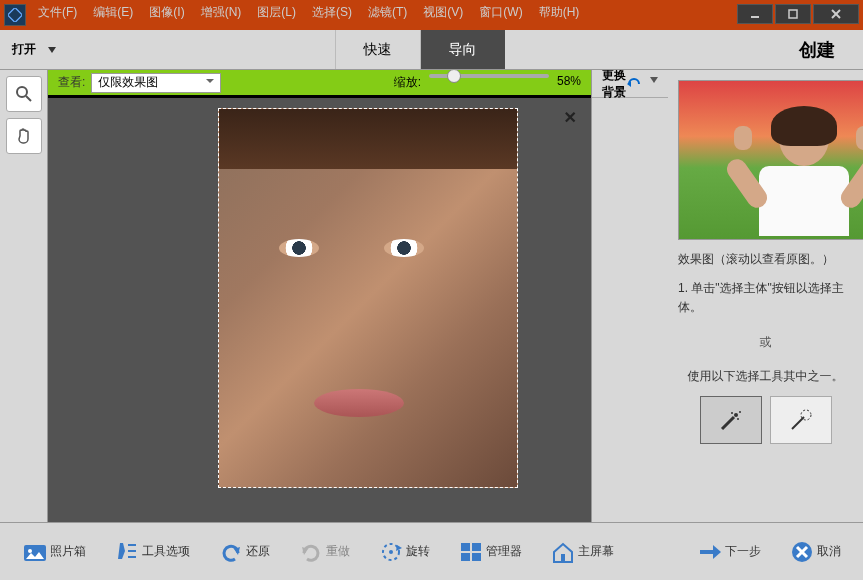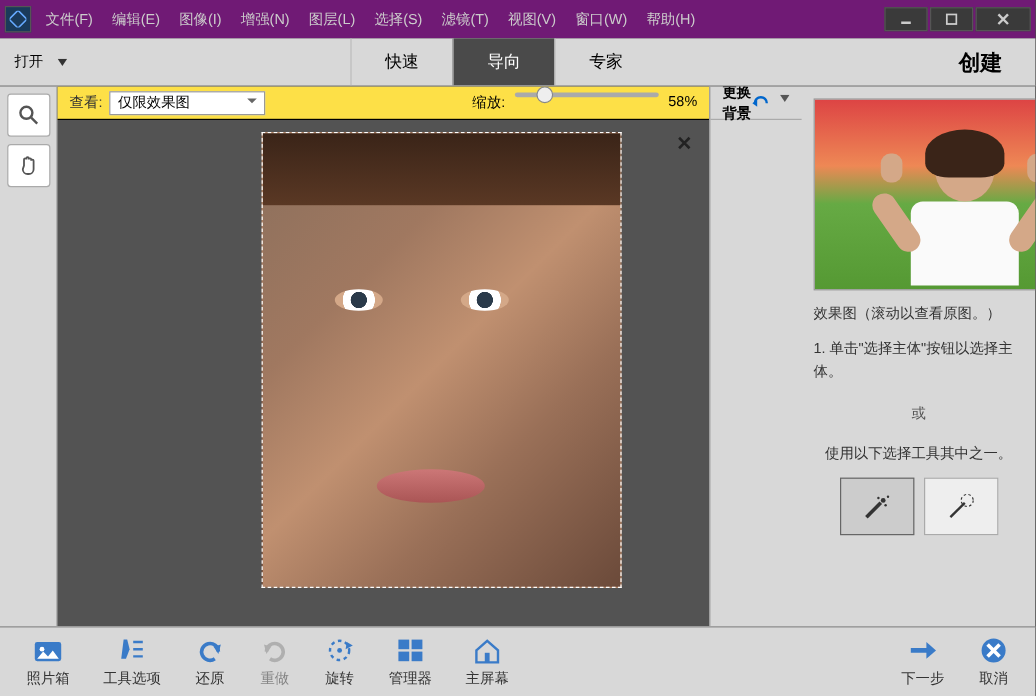--- a/index.html
+++ b/index.html
@@ -1,34 +1,34 @@
 <!DOCTYPE html>
 <html><head>
 <meta charset="utf-8">
 <style>
 *{margin:0;padding:0;box-sizing:border-box;font-family:"Microsoft YaHei",sans-serif;font-size:12px}
 body{width:863px;height:580px;background:#4a4a4a;display:flex;flex-direction:column;overflow:hidden}
-.titlebar{height:30px;background:#701a75;display:flex;align-items:center;padding:16px 4px}
+.titlebar{height:30px;background:#c2410c;display:flex;padding:4px 4px}
 .app-icon{width:22px;height:22px;background:#1a3a5a;border:1px solid #555;display:flex;align-items:center;justify-content:center;margin-right:12px}
 .app-icon svg{width:14px;height:14px}
 .menu{display:flex;gap:16px;color:#ccc;flex:1}
 .menu span{cursor:pointer}
 .win-controls{display:flex;gap:2px}
 .win-btn{width:36px;height:20px;background:#3a3a3a;border:1px solid #555;display:flex;align-items:center;justify-content:center;color:#ccc;cursor:pointer}
 .toolbar{height:40px;background:#d8d8d8;border-bottom:1px solid #999;display:flex;align-items:center;padding:0 12px}
-.open-btn{display:flex;align-items:center;gap:12px;font-size:15px;font-weight:normal;cursor:pointer}
+.open-btn{display:flex;align-items:center;gap:12px;font-size:15px;font-weight:bold;cursor:pointer}
 .tabs{display:flex;margin-left:auto;height:100%}
 .tab{padding:0 28px;display:flex;align-items:center;font-size:14px;cursor:pointer;border-left:1px solid #bbb}
 .tab.active{background:#4a4a4a;color:#fff}
 .create{margin-left:auto;padding:0 16px;font-size:18px;font-weight:bold;cursor:pointer}
 .content{flex:1;display:flex;overflow:hidden}
 .left-tools{width:48px;background:#d8d8d8;border-right:1px solid #999;padding:6px;display:flex;flex-direction:column;gap:6px}
 .tool-btn{width:36px;height:36px;background:#fff;border:1px solid #aaa;border-radius:3px;display:flex;align-items:center;justify-content:center;cursor:pointer}
 .center{flex:1;display:flex;flex-direction:column;background:#535353}
-.view-bar{height:28px;background:#fde047;display:flex;align-items:center;padding:0 10px;gap:6px;border-bottom:1px solid #000000}
+.view-bar{height:28px;background:#84cc16;display:flex;align-items:center;padding:0 10px;gap:6px;border-bottom:3px solid #000000}
 .view-label{color:#333}
 .view-select{width:130px;height:20px;border:1px solid #999;background:#fff;display:flex;align-items:center;padding:0 6px;cursor:pointer;position:relative}
 .view-select::after{content:"";position:absolute;right:6px;border:4px solid transparent;border-top-color:#666}
 .zoom-area{margin-left:auto;display:flex;align-items:flex-start;gap:8px}
 .slider{width:120px;height:4px;background:#aaa;border-radius:2px;position:relative}
 .slider-thumb{position:absolute;left:18px;top:-5px;width:14px;height:14px;background:#eee;border:1px solid #888;border-radius:50%}
 .canvas-area{flex:1;position:relative;padding:10px 30px}
 .canvas-title{color:#ddd;margin-bottom:4px;margin-left:140px}
 .canvas-close{position:absolute;right:14px;top:10px;color:#222;font-size:16px;font-weight:bold;cursor:pointer}
 .canvas{width:300px;height:380px;margin-left:140px;background:linear-gradient(135deg,#8b6f5c 0%,#a07860 30%,#c09070 50%,#9a7058 70%,#6b4a3a 100%);border:1px dashed #fff;position:relative;overflow:hidden}
@@ -53,21 +53,21 @@
 .thumb{position:absolute;width:18px;height:24px;background:#d4a888;border-radius:8px}
 .thumb.l{left:-15px;top:15px}
 .thumb.r{right:-15px;top:15px}
 .hint{color:#333;line-height:1.6}
 .panel-btn{height:40px;border:1px solid #aaa;background:#eee;display:flex;align-items:center;justify-content:center;gap:8px;cursor:pointer;margin:4px 20px}
 .or{text-align:center;color:#555;margin:6px 0}
 .tool-row{display:flex;gap:8px;justify-content:center}
 .sq-btn{width:62px;height:48px;border:1px solid #aaa;background:#eee;display:flex;align-items:center;justify-content:center;cursor:pointer}
 .sq-btn.active{background:#ccc;border-color:#666}
 .bottom{height:58px;background:#d8d8d8;border-top:1px solid #999;display:flex;align-items:center;padding:0 8px}
-.bottom-item{display:flex;flex-direction:column;align-items:center;gap:2px;padding:0 14px;cursor:pointer;color:#333}
+.bottom-item{display:flex;flex-direction:row;align-items:center;gap:2px;padding:0 14px;cursor:pointer;color:#333}
 .bottom-item svg{width:26px;height:26px}
 .bottom-right{margin-left:auto;display:flex}
 </style>
 </head>
 <body>
 
 <div class="titlebar">
   <div class="app-icon">
       <svg viewBox="0 0 16 16">
         <rect x="2" y="2" width="12" height="12" fill="none" stroke="#6af" stroke-width="1.5" transform="rotate(45 8 8)"></rect>
@@ -108,21 +108,20 @@
 <div class="toolbar">
   <div class="open-btn">
     <span>打开</span>
     <svg width="8" height="6">
         <polygon points="0,0 8,0 4,6" fill="#333"></polygon>
       </svg>
   </div>
   <div class="tabs">
     <div class="tab">快速</div>
     <div class="tab active">导向</div>
-    <div class="tab">专家</div>
   </div>
   <div class="create">创建</div>
 </div>
 
 <div class="content">
   <div class="left-tools">
     <div class="tool-btn">
         <svg width="20" height="20" viewBox="0 0 20 20">
           <circle cx="8" cy="8" r="5" fill="none" stroke="#555" stroke-width="2"></circle>
           <line x1="12" y1="12" x2="17" y2="17" stroke="#555" stroke-width="2"></line>

